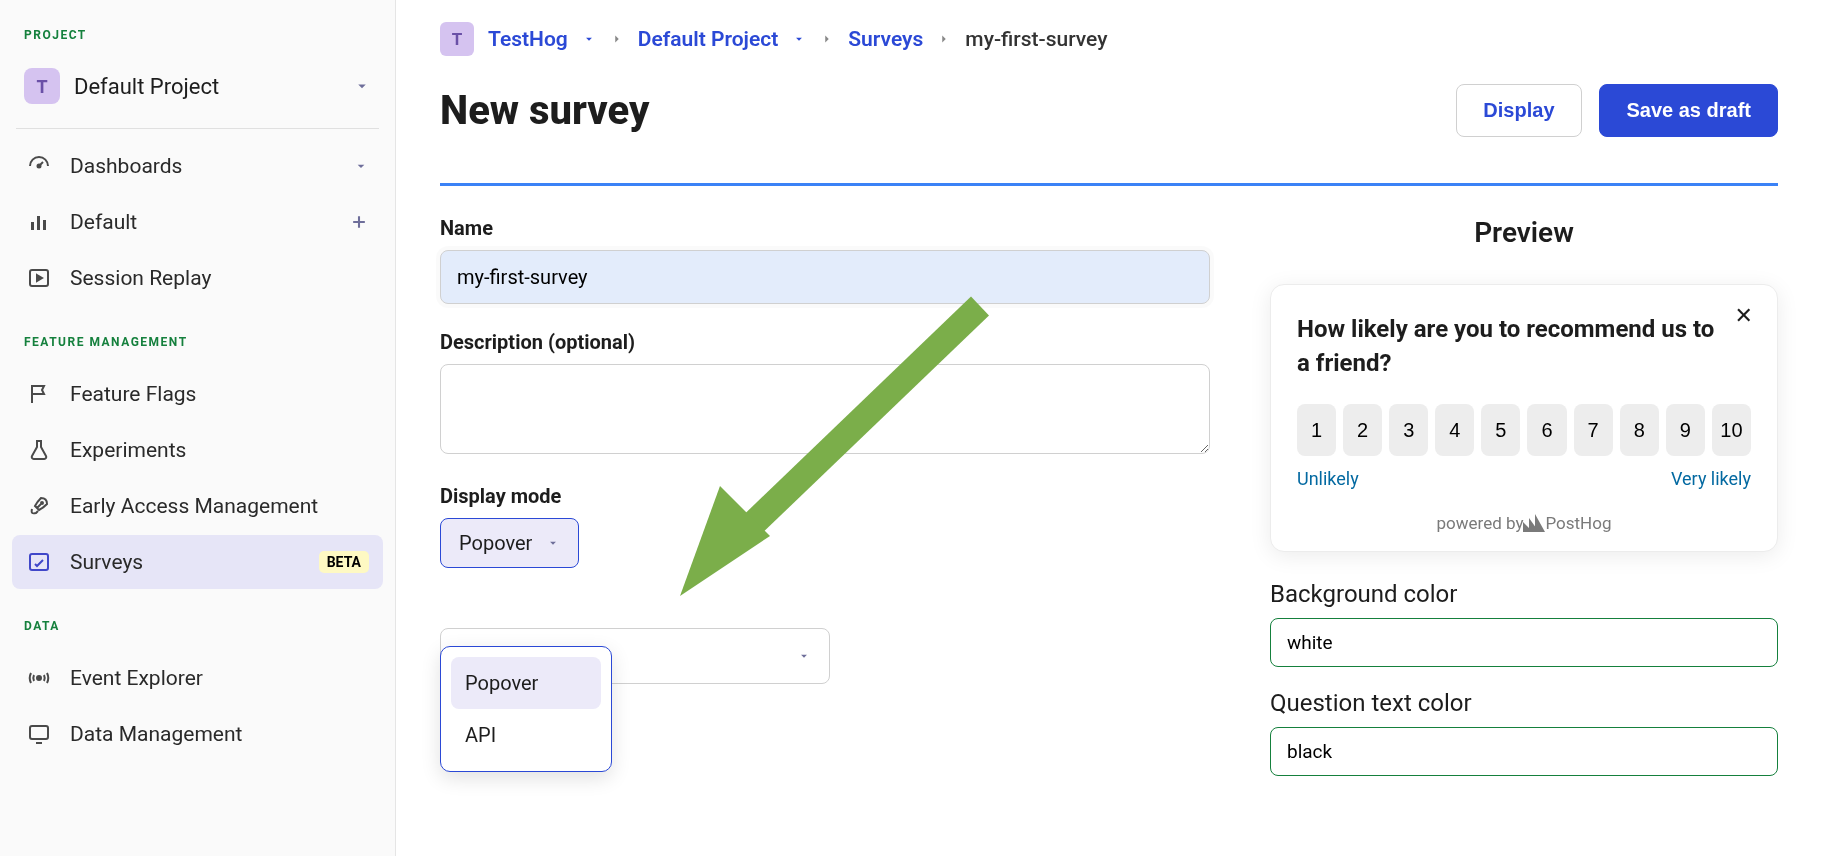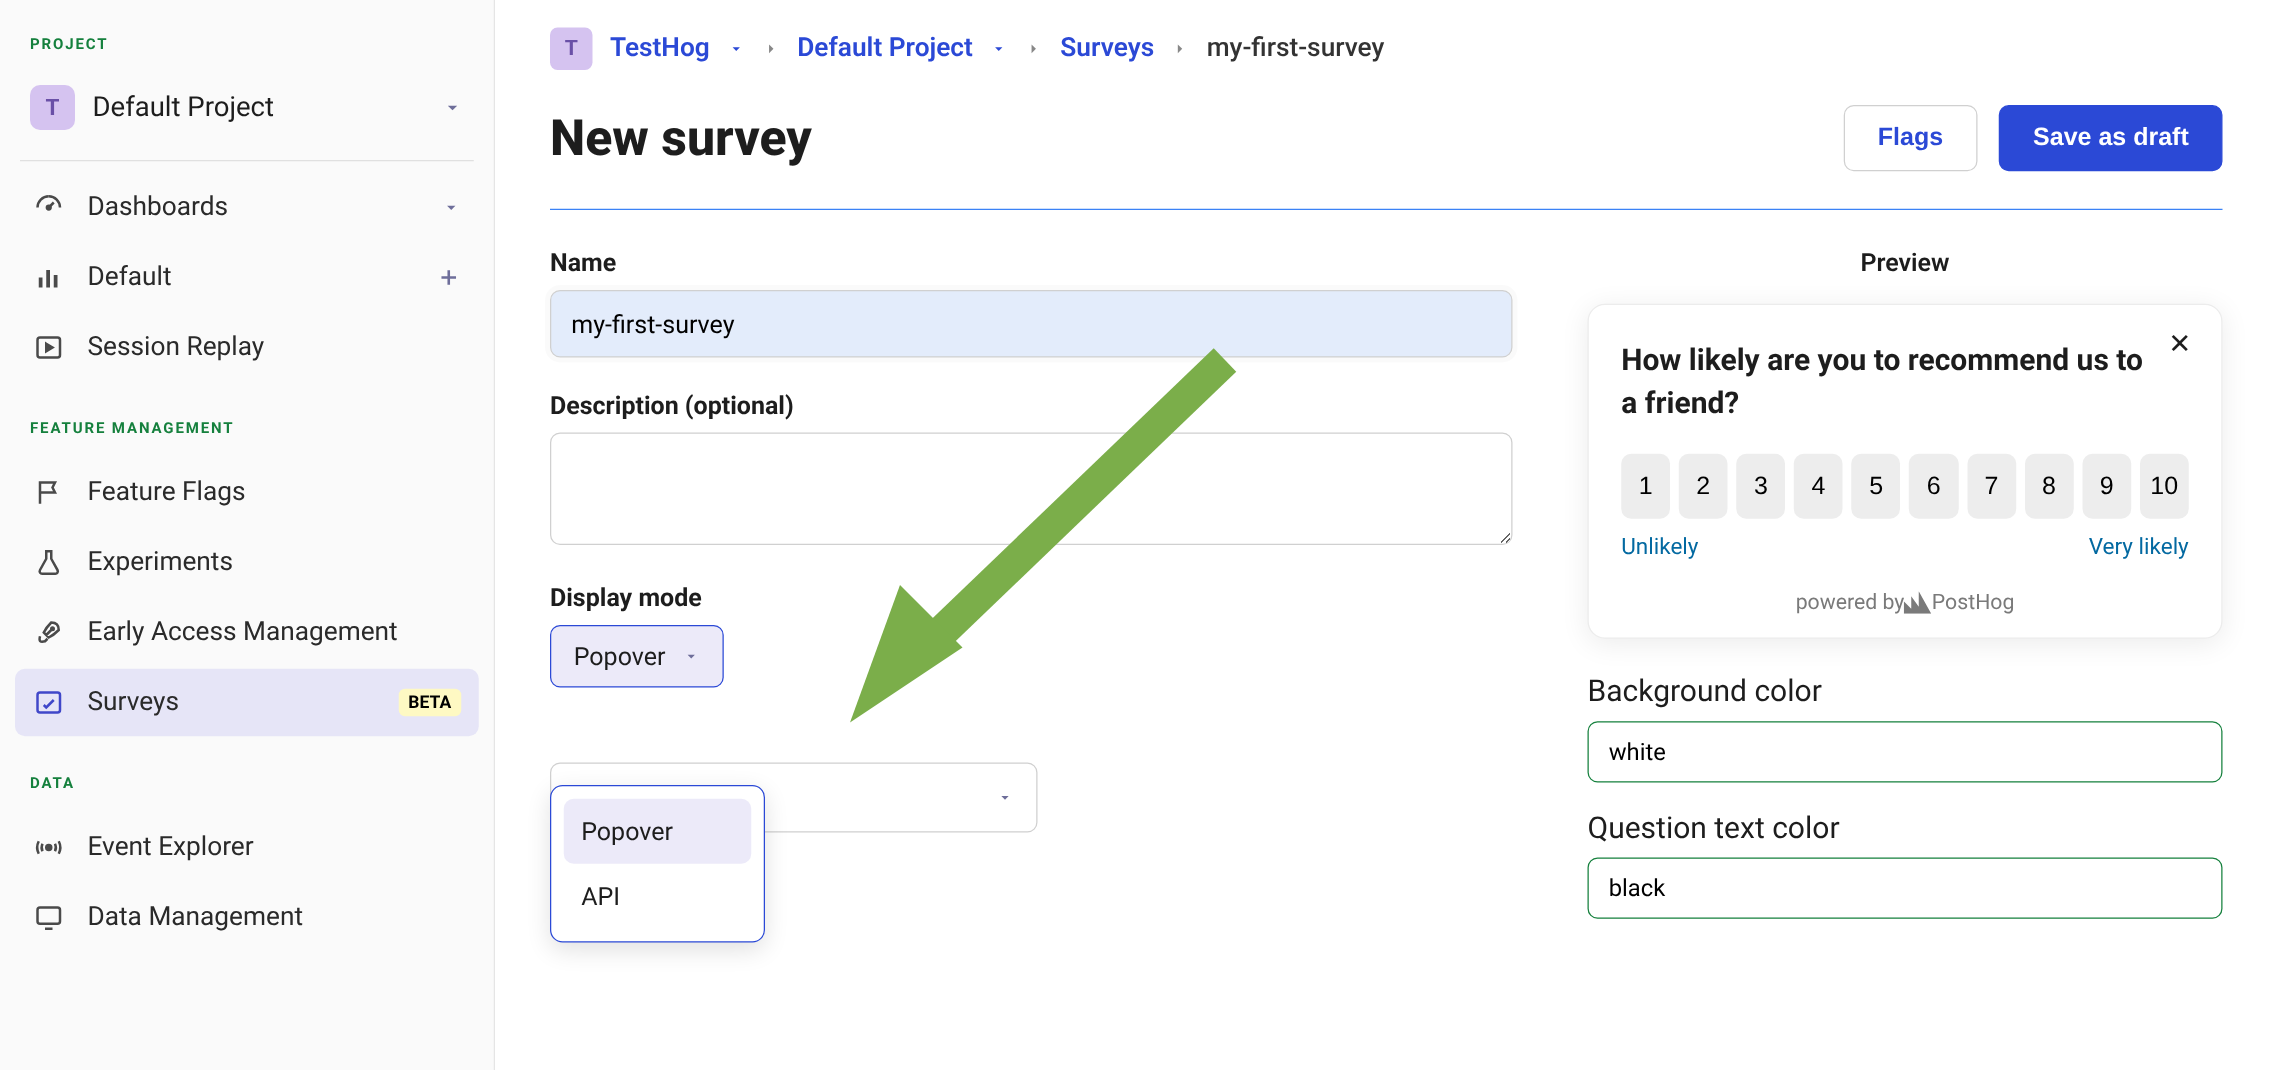--- a/index.html
+++ b/index.html
@@ -122,22 +122,22 @@
 }
 .bc-link { color: #2b49d6; font-weight: 600; cursor: pointer; }
 .bc-sep { color: #888; }
 .bc-caret { color: #2b49d6; font-size: 14px; }
 .bc-current { color: #333; font-weight: 500; }
 
 .page-header {
   display: flex;
   align-items: center;
   justify-content: space-between;
-  padding-bottom: 30px;
-  border-bottom: 1px solid #3b82f6;
+  padding-bottom: 46px;
+  border-bottom: 3px solid #3b82f6;
   margin-bottom: 30px;
 }
 .page-title { font-size: 40px; font-weight: 800; }
 .btn {
   font-size: 20px;
   font-weight: 600;
   padding: 14px 26px;
   border-radius: 8px;
   border: 1px solid #d0d0d0;
   background: #fff;
@@ -213,23 +213,23 @@
 .type-select .caret { color: #6e6e9a; font-size: 12px; }
 
 .arrow-annotation {
   position: absolute;
   pointer-events: none;
 }
 
 
 .preview-title {
   text-align: center;
-  font-size: 20px;
+  font-size: 28px;
   font-weight: 600;
-  margin-bottom: 21px;
+  margin-bottom: 35px;
 }
 .preview-card {
   background: #fff;
   border: 1px solid #ececec;
   border-radius: 14px;
   box-shadow: 0 4px 22px rgba(0,0,0,0.08);
   padding: 28px 26px 18px;
   margin-bottom: 28px;
   position: relative;
 }
@@ -450,21 +450,21 @@
         <svg width="14" height="14" viewBox="0 0 24 24" fill="currentColor">
           <path d="M9 6l6 6-6 6z"></path>
         </svg>
       </span>
     <span class="bc-current">my-first-survey</span>
   </nav>
 
   <div class="page-header">
     <h1 class="page-title">New survey</h1>
     <div>
-      <button class="btn cancel">Flags</button>
+      <button class="btn cancel">Display</button>
       <button class="btn primary">Save as draft</button>
     </div>
   </div>
 
   <div class="content-row">
 
     <div class="form-col">
 
       <div class="field-label">Name</div>
       <input class="field-input highlight" value="my-first-survey" style="">

